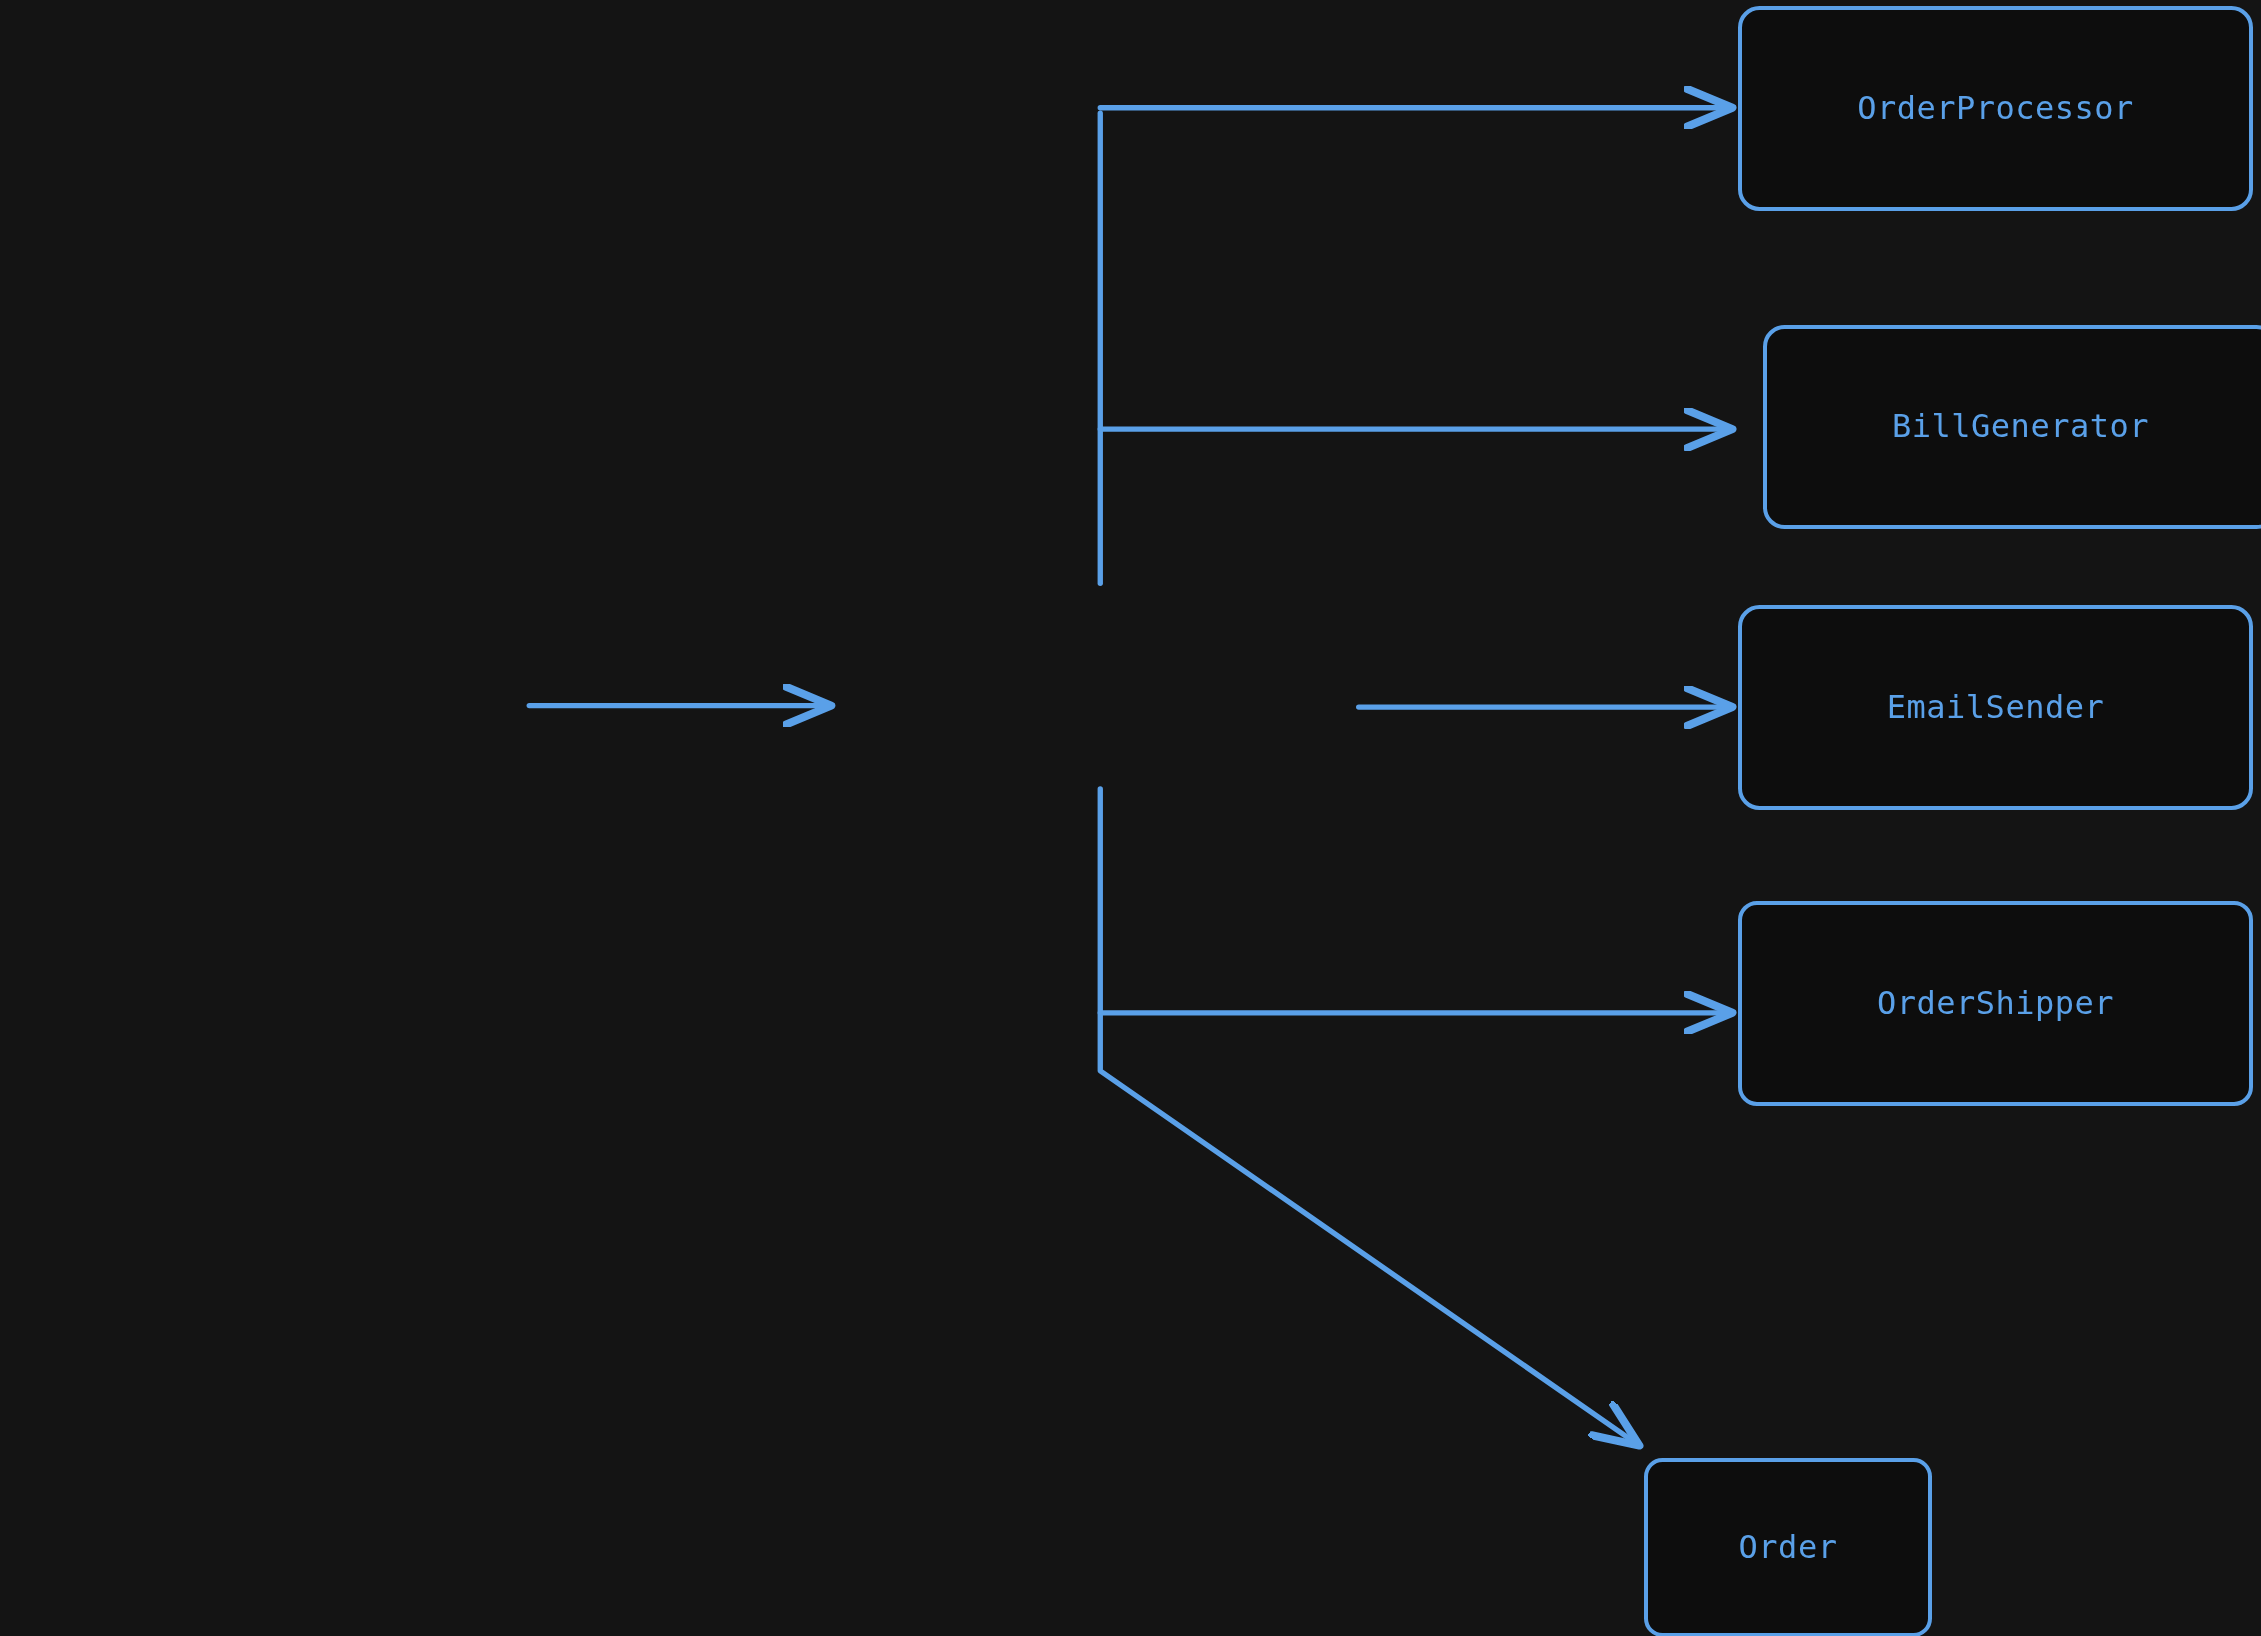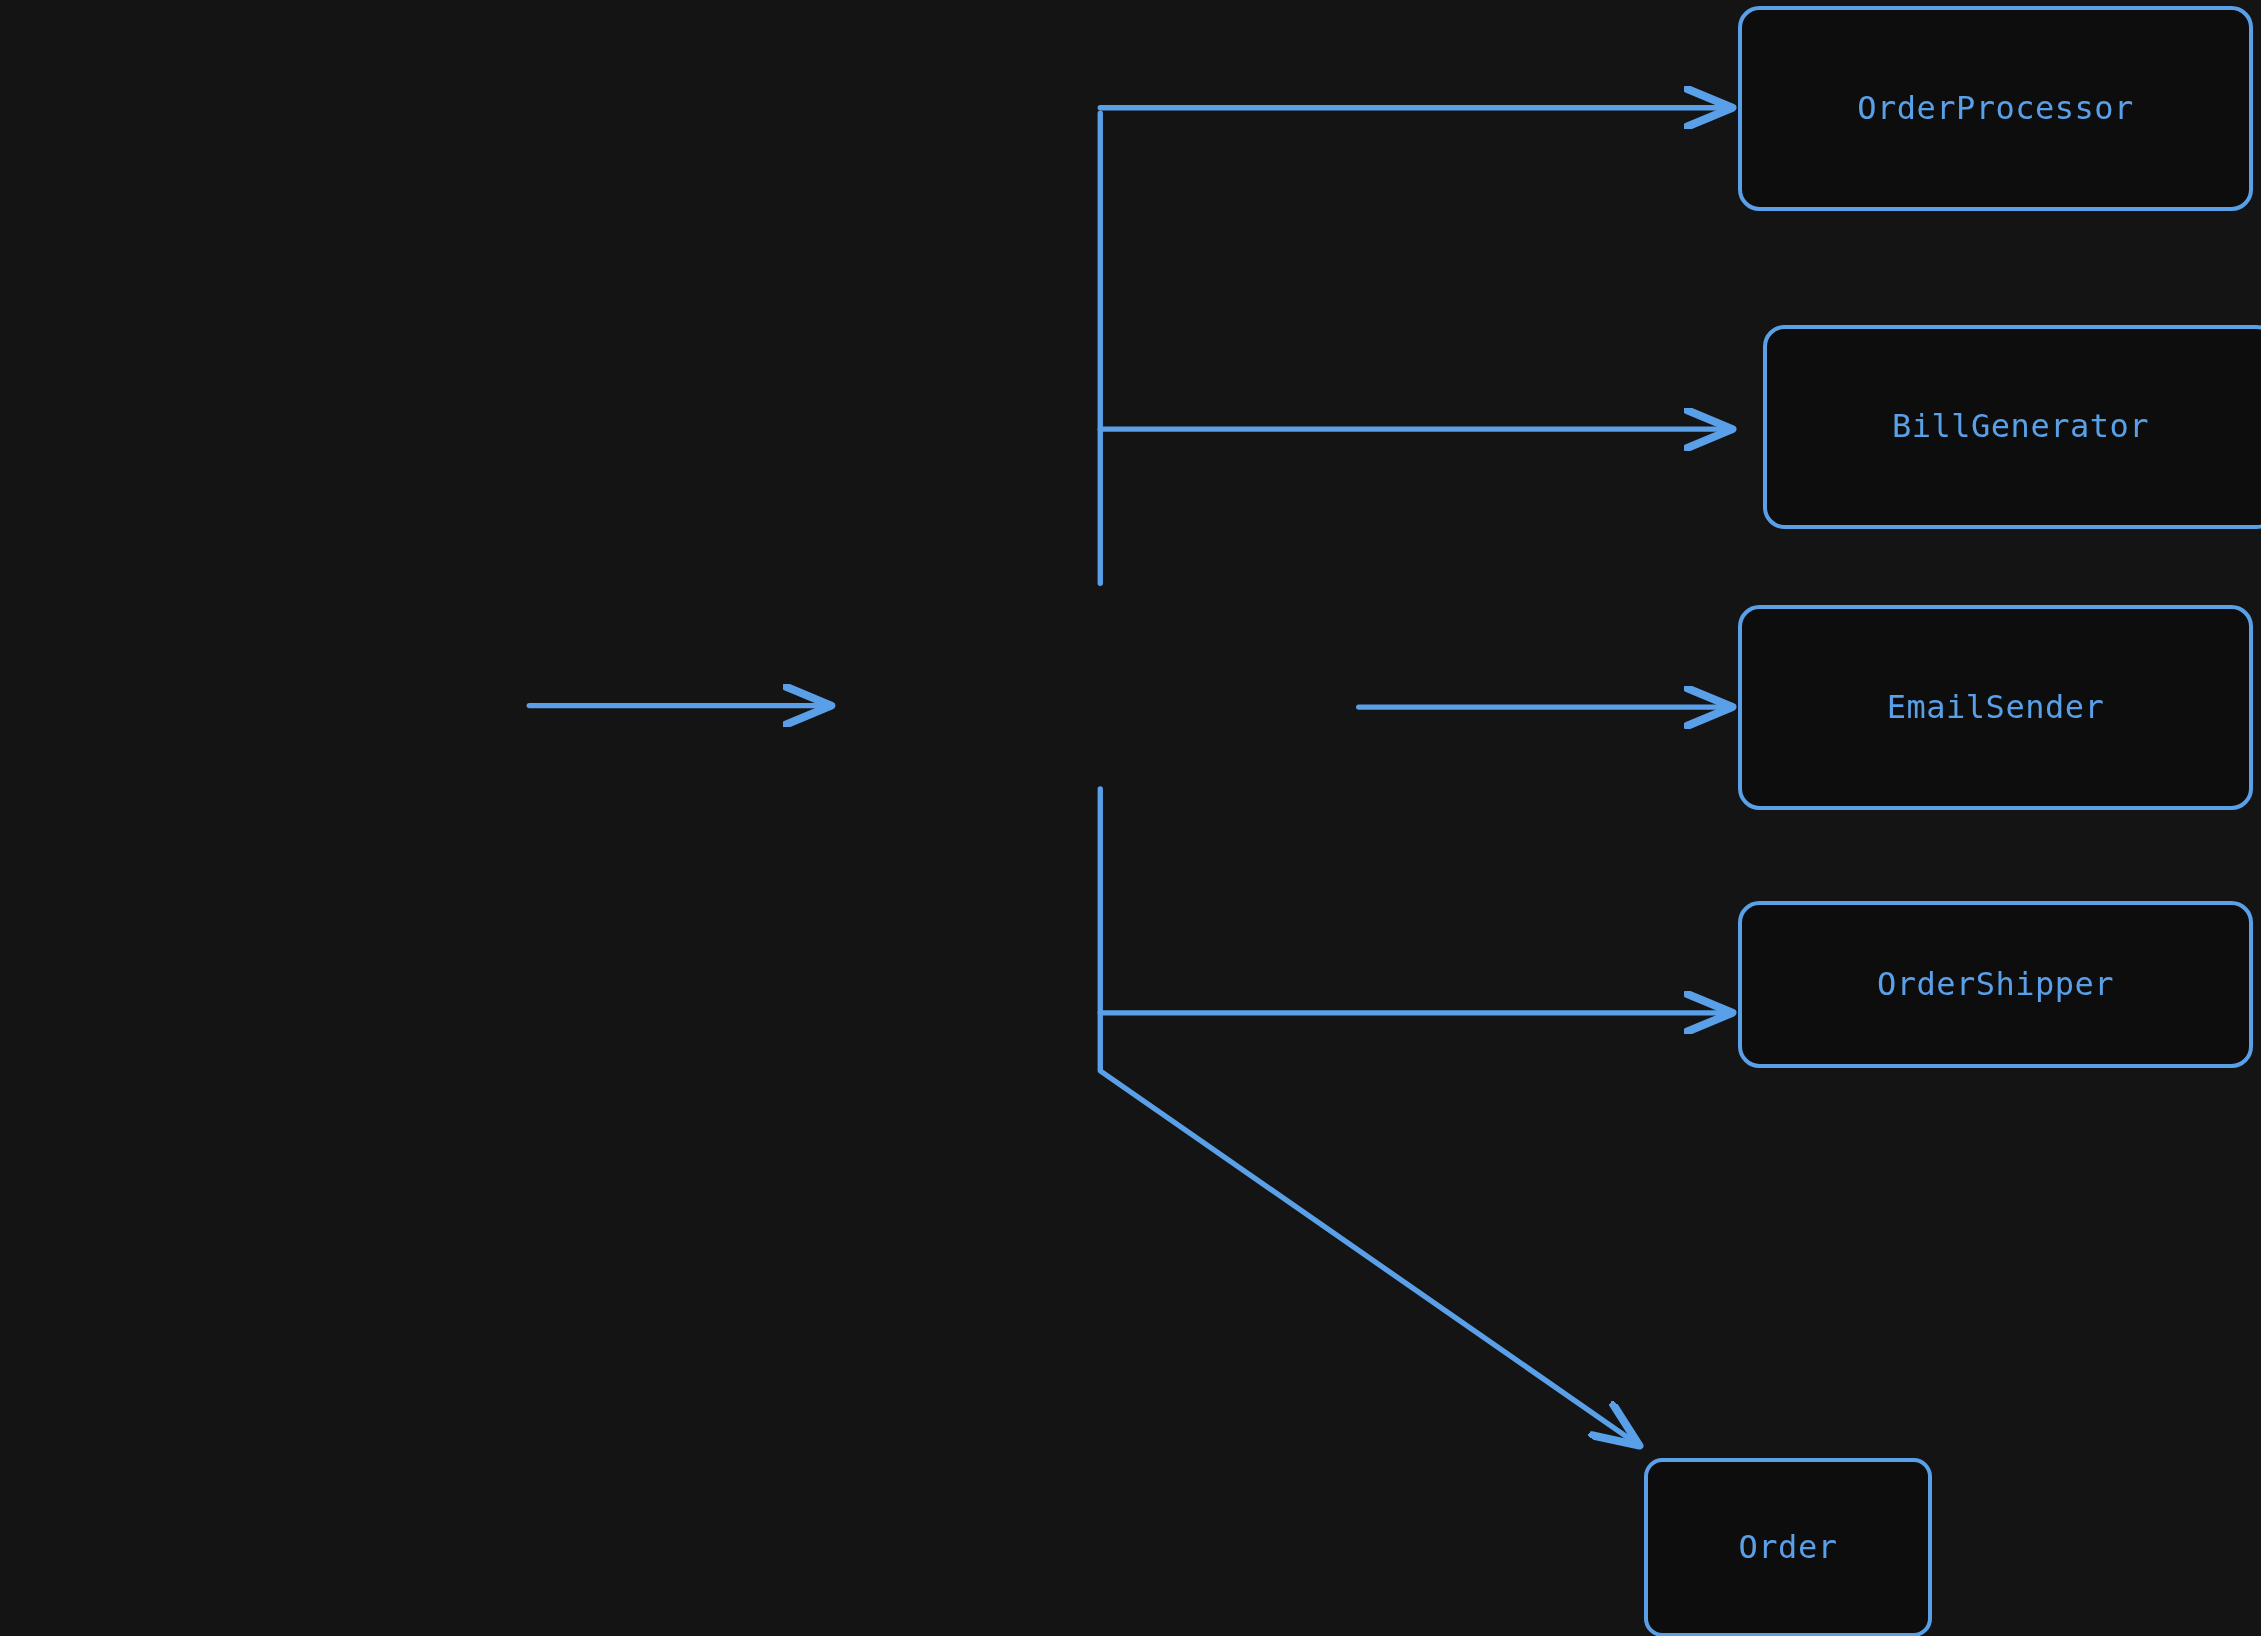--- a/index.html
+++ b/index.html
@@ -90,21 +90,21 @@
   </div>
 
   <div class="node blue" style="left:1736px; top:325px; width:515px; height:204px;margin-left:27px;">
     <span class="node-label">BillGenerator</span>
   </div>
 
   <div class="node blue" style="left:1738px; top:605px; width:515px; height:205px;">
     <span class="node-label">EmailSender</span>
   </div>
 
-  <div class="node blue" style="left:1738px; top:901px; width:515px; height:167px;">
+  <div class="node blue" style="left:1738px; top:901px; width:515px; height:205px;border-radius:19px;">
     <span class="node-label">OrderShipper</span>
   </div>
 
   <div class="node blue" style="left:1644px; top:1458px; width:288px; height:179px; border-radius:18.5px;">
     <span class="node-label">Order</span>
   </div>
 
 </div>
 
 

